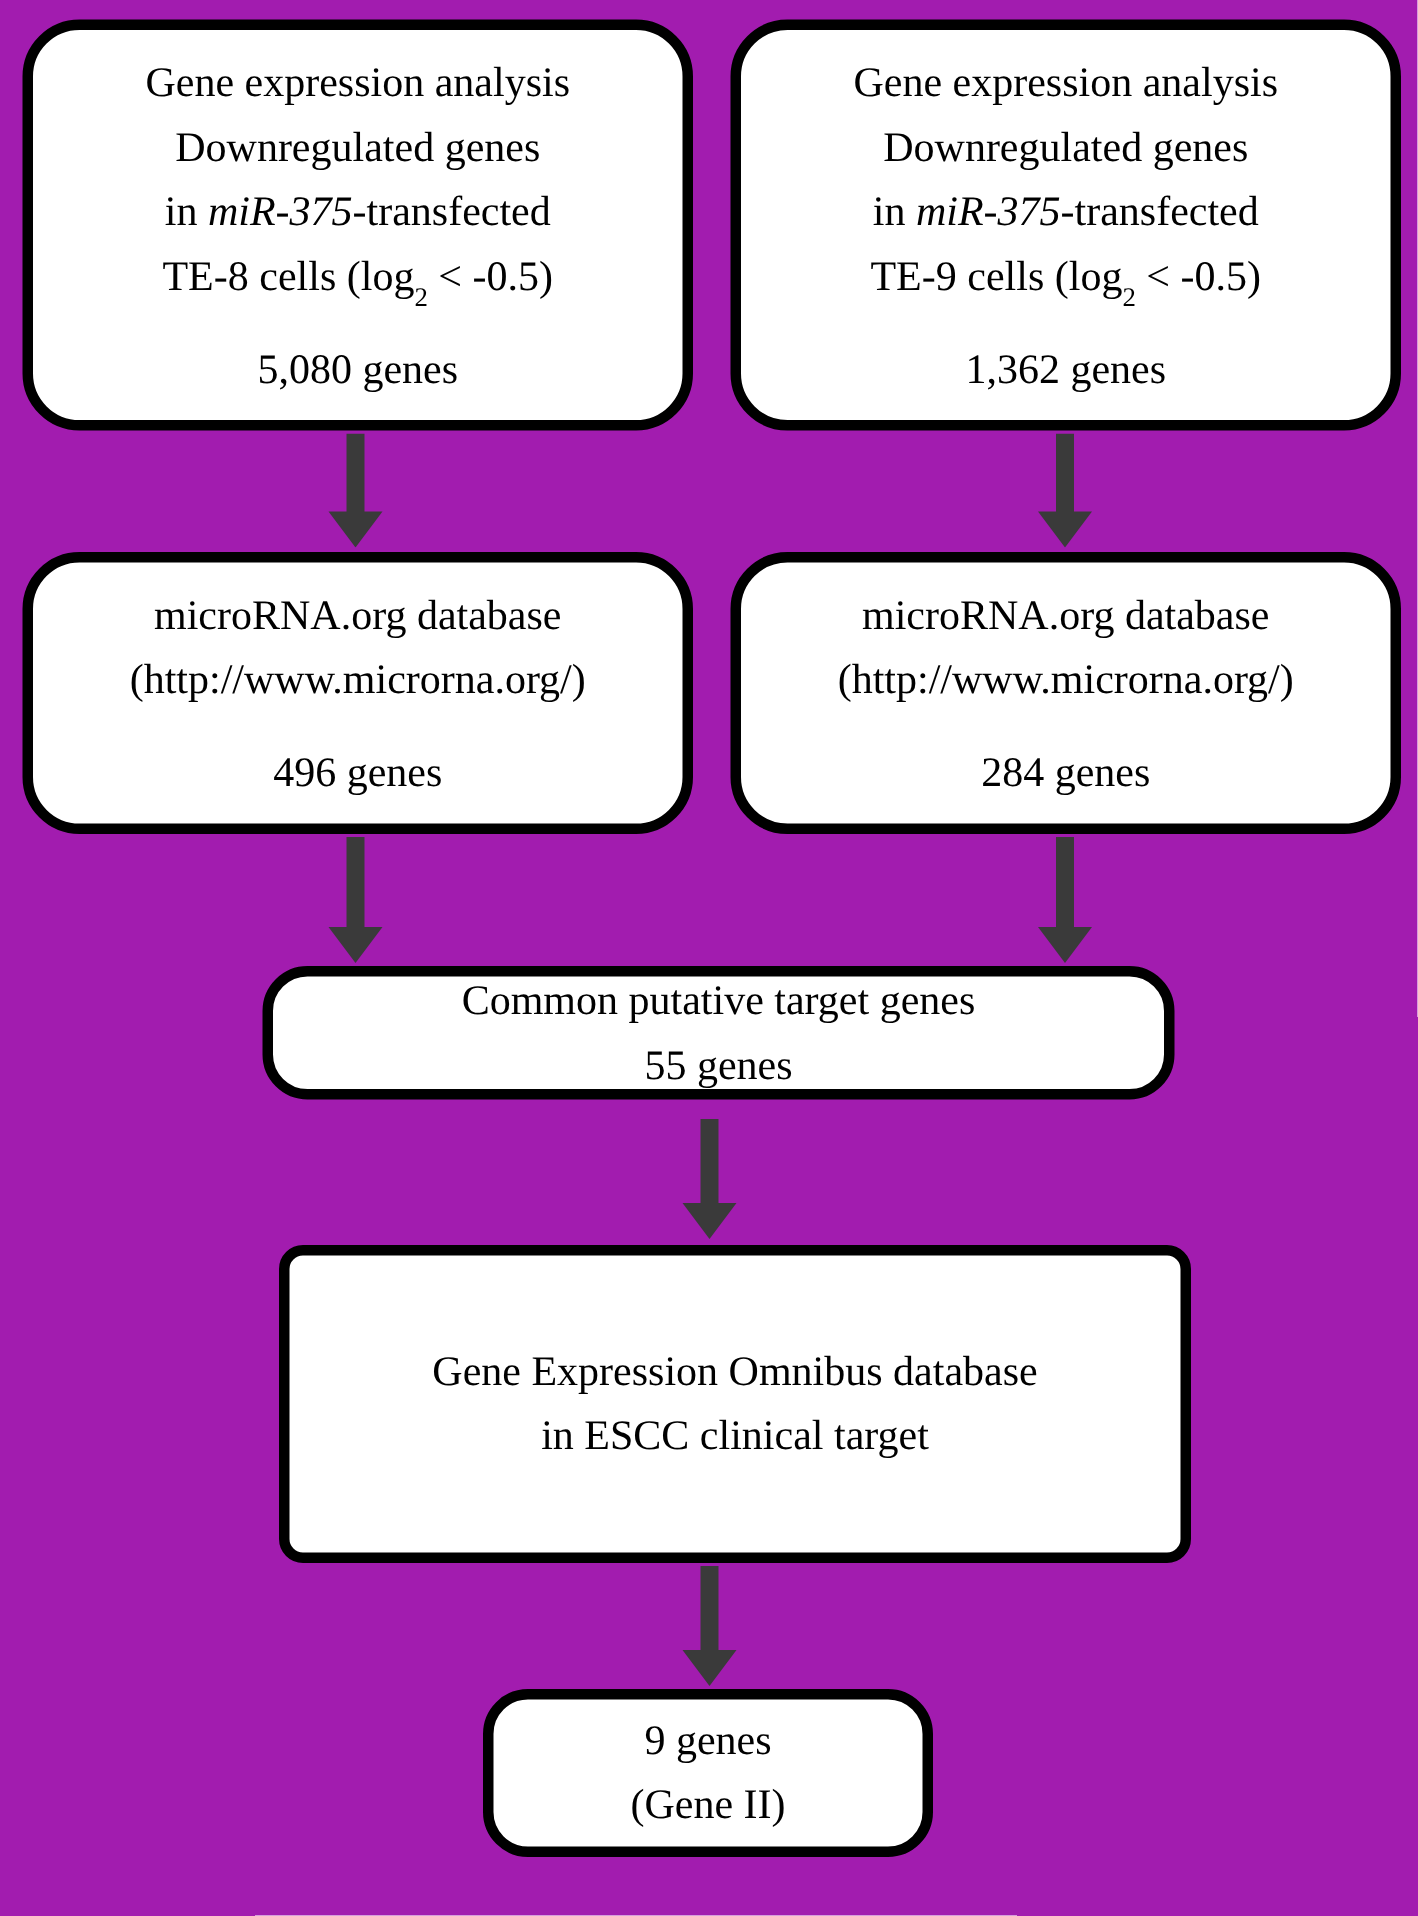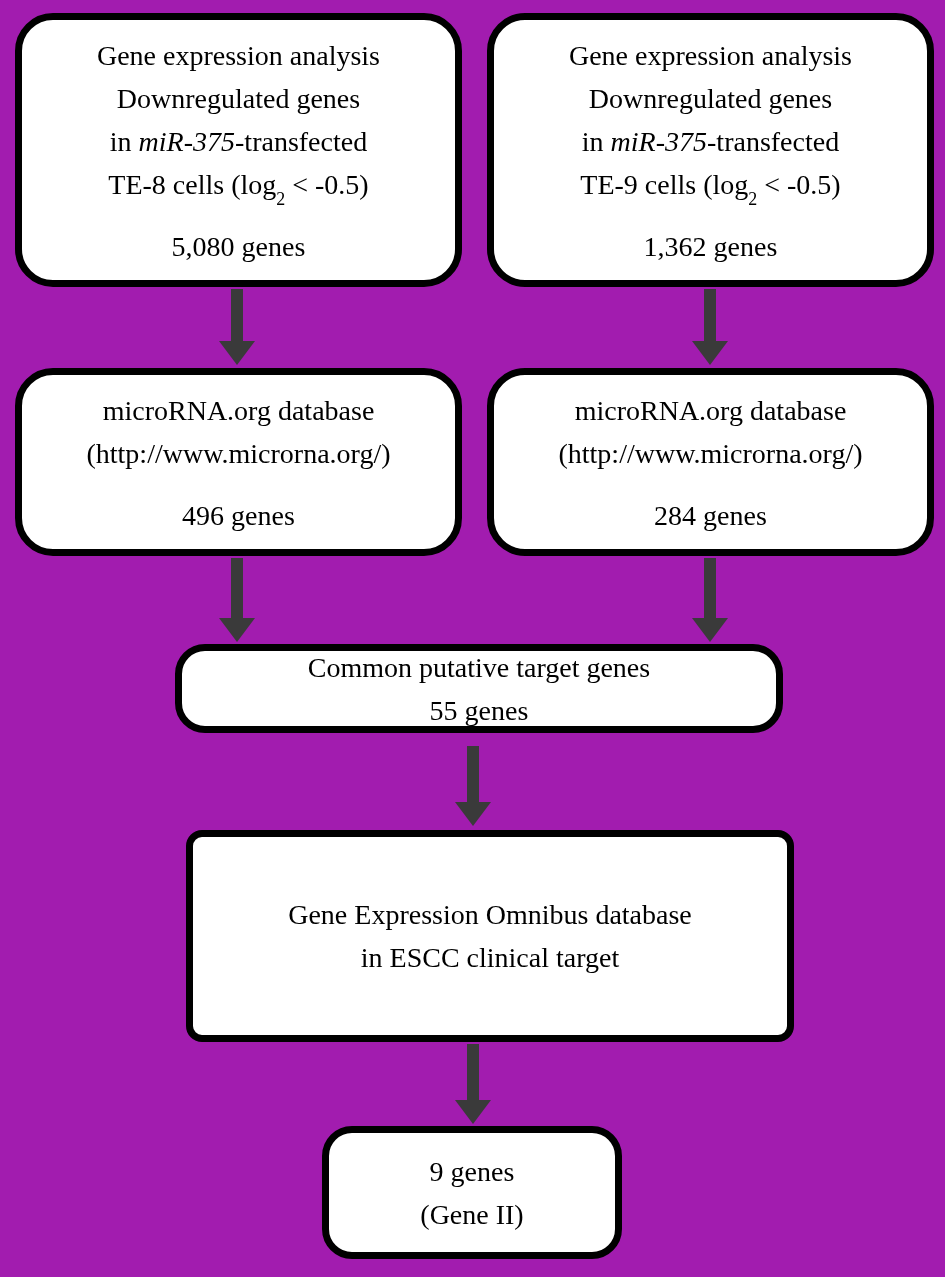--- a/index.html
+++ b/index.html
@@ -47,21 +47,21 @@
   }
   
   #box-te8      { left: 15px;  top: 13px;   width: 447px; height: 274px; }
   #box-te9      { left: 487px; top: 13px;   width: 447px; height: 274px; }
   #box-mir-te8  { left: 15px;  top: 368px;  width: 447px; height: 188px; }
   #box-mir-te9  { left: 487px; top: 368px;  width: 447px; height: 188px; }
   #box-common   { left: 175px; top: 644px;  width: 608px; height: 89px;
                   justify-content: center; border-radius: 30px; padding: 0 10px; }
   #box-geo      { left: 175px; top: 830px;  width: 608px; height: 212px;
                   justify-content: center; border-radius: 16px; padding: 0 10px; margin-left: 11px; }
-  #box-final    { left: 322px; top: 1126px; width: 300px; height: 133px;
+  #box-final    { left: 322px; top: 1126px; width: 300px; height: 112px;
                   justify-content: center; border-radius: 30px; padding: 0 10px; }
   
   .arrow {
     position: absolute;
     width: 40px;
   }
   #arrow-te8        { left: 217px; top: 289px;  height: 76px; }
   #arrow-te9        { left: 690px; top: 289px;  height: 76px; }
   #arrow-mir-te8    { left: 217px; top: 558px;  height: 84px; }
   #arrow-mir-te9    { left: 690px; top: 558px;  height: 84px; }

